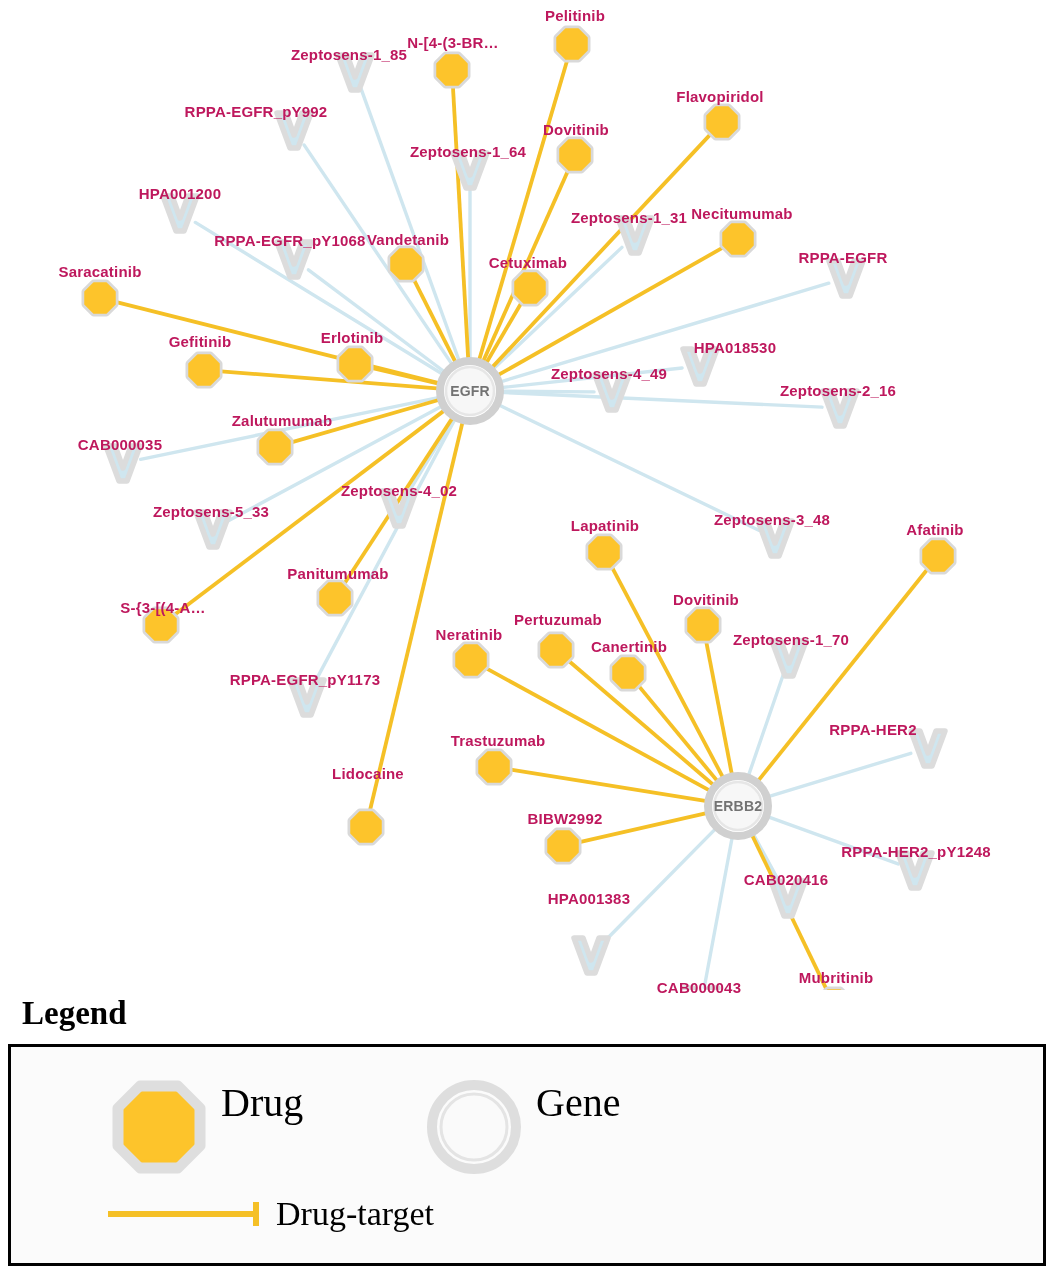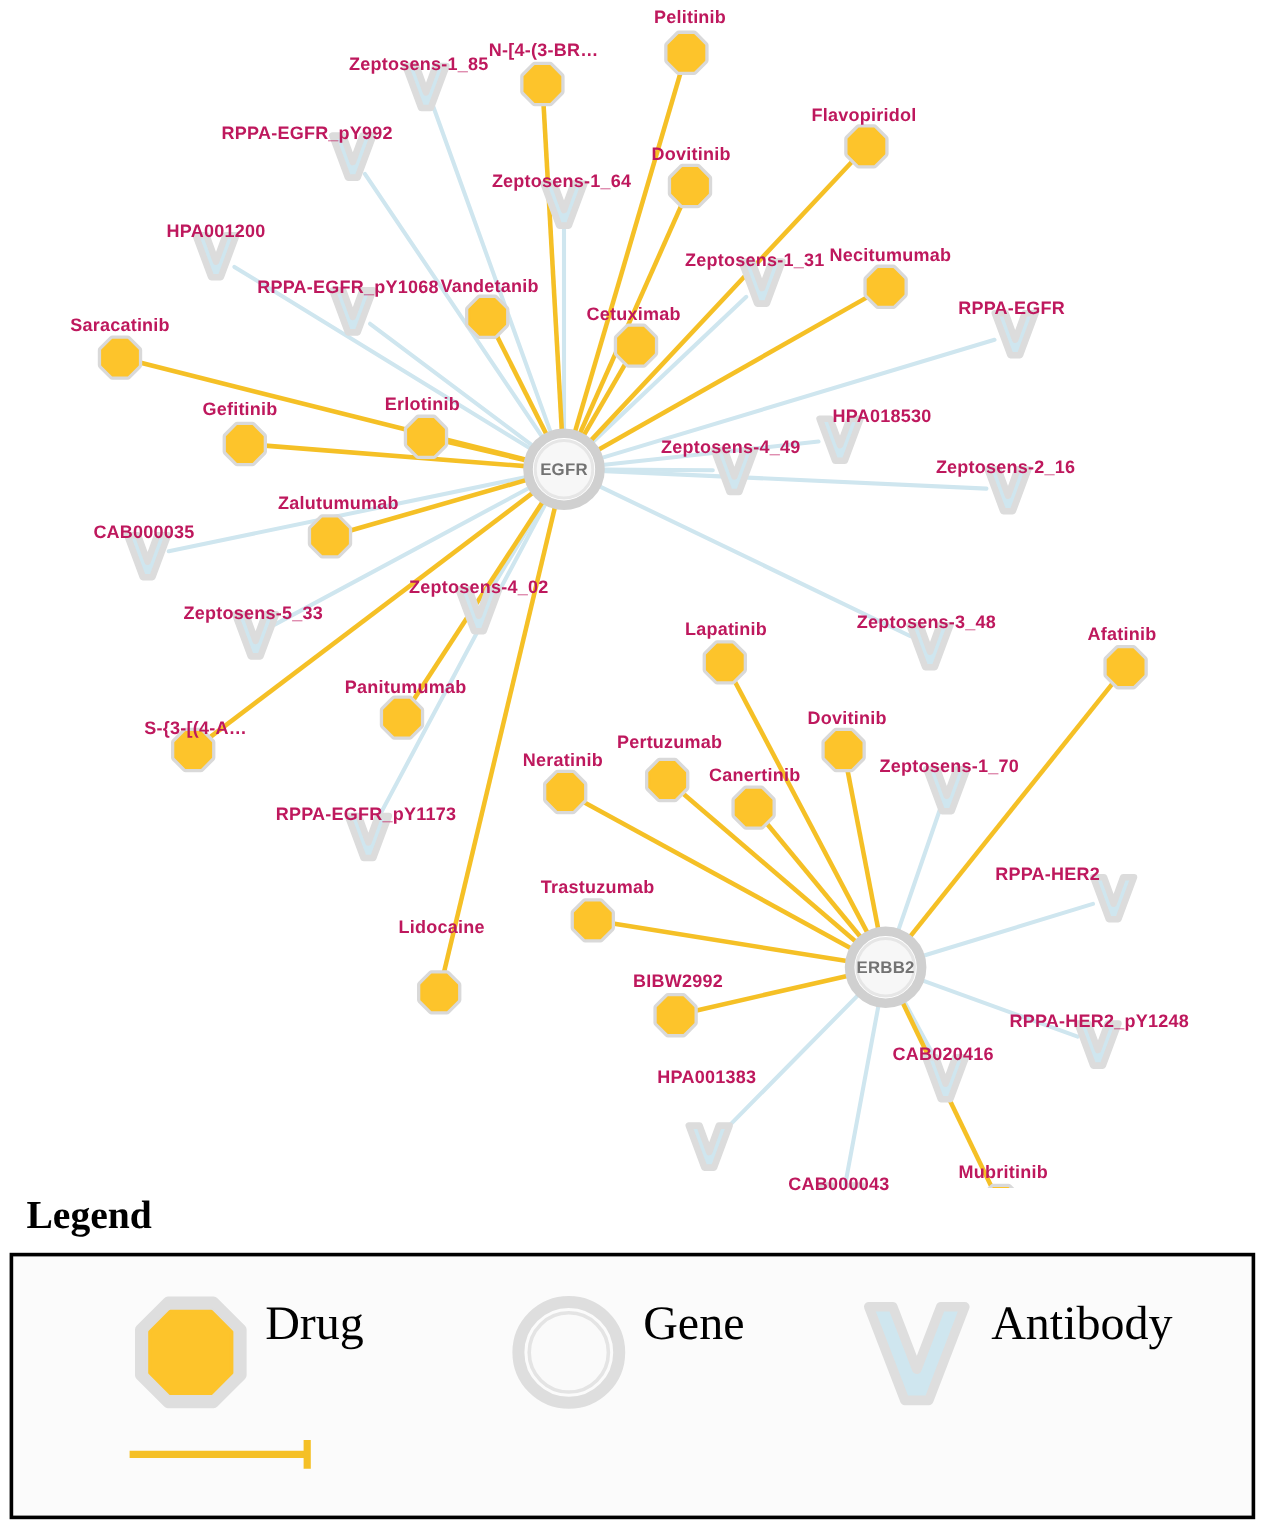--- a/index.html
+++ b/index.html
@@ -420,30 +420,25 @@
     </div>
 
     <div class="legend-item" style="left:415px; top:12px;">
       <svg width="96" height="96" viewBox="0 0 96 96">
         <circle cx="48" cy="48" r="42" fill="none" stroke="#dedede" stroke-width="10"></circle>
         <circle cx="48" cy="48" r="33" fill="#fafafa" stroke="#e4e4e4" stroke-width="3"></circle>
       </svg>
       <span class="legend-text">Gene</span>
     </div>
 
-    <div class="legend-item" style="left:705px; top:12px;">
-      <svg width="96" height="96" viewBox="0 0 96 96">
-        <path d="M8,10 L28,10 L48,62 L68,10 L88,10 L58,88 L38,88 Z" fill="#cfe6ef" stroke="#dedede" stroke-width="8" stroke-linejoin="round"></path>
-      </svg>
-      <span class="legend-text">Antibody</span>
-    </div>
   </div>
 
   <div class="legend-row2">
     <div class="legend-line-item" style="left:95px; top:0px;">
       <svg width="160" height="34" viewBox="0 0 160 34">
         <line x1="2" y1="17" x2="150" y2="17" stroke="#F5C026" stroke-width="6"></line>
         <line x1="150" y1="5" x2="150" y2="29" stroke="#F5C026" stroke-width="6"></line>
       </svg>
+      <span class="legend-text-small">Drug-target</span>
     </div>
 
   </div>
 </div>
 
 </body></html>

